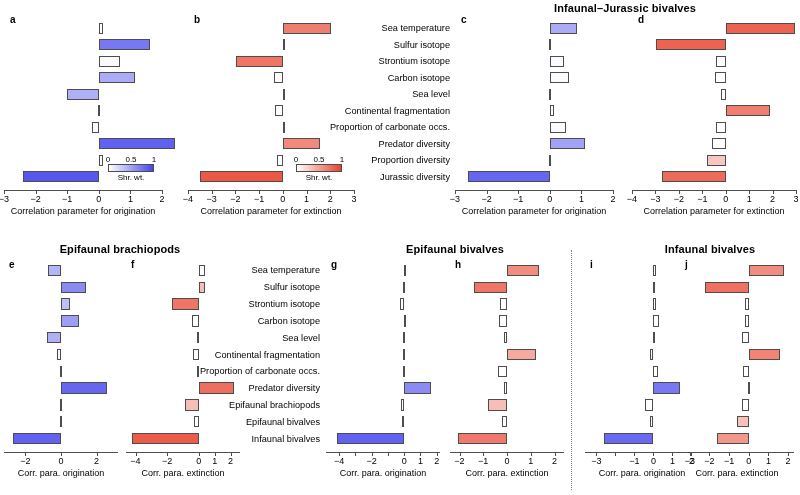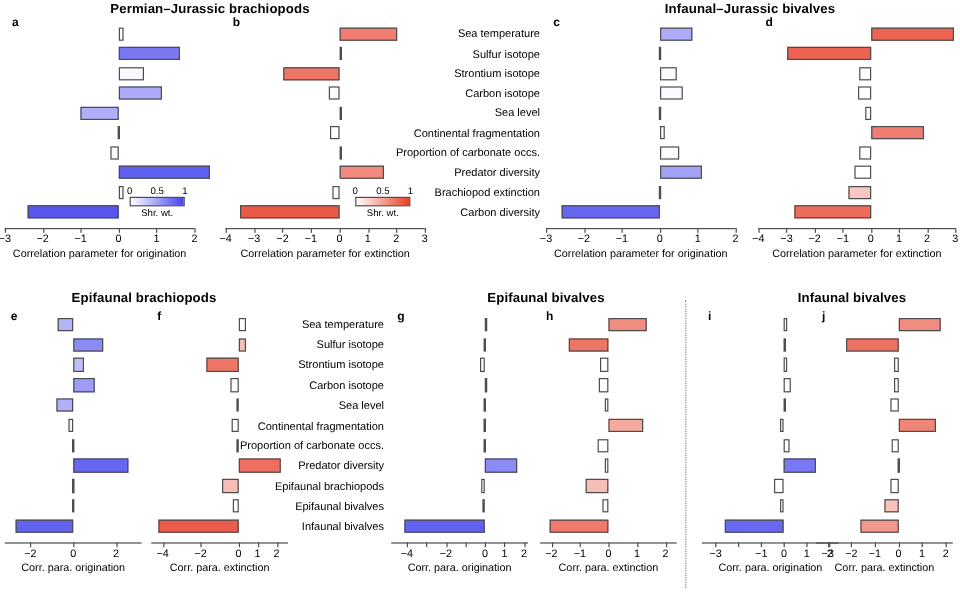--- a/index.html
+++ b/index.html
@@ -84,37 +84,36 @@
   .vdivider{
     position:absolute;
     width:0;
     border-left:1px dotted #808080;
   }
 </style>
 </head>
 <body>
 
 <div class="fig" id="fig">
-    <div class="grp-title" style="left: 5px; top: 2px; width: 340px;">Permian–Jurassic brachiopods</div>
     <div class="grp-title" style="left: 455px; top: 2px; width: 340px;">Infaunal–Jurassic bivalves</div>
     <div class="grp-title" style="left: -50px; top: 243px; width: 340px;">Epifaunal brachiopods</div>
     <div class="grp-title" style="left: 285px; top: 243px; width: 340px;">Epifaunal bivalves</div>
     <div class="grp-title" style="left: 540px; top: 243px; width: 340px;">Infaunal bivalves</div>
     <div class="vdivider" style="left: 571px; top: 250px; height: 240px;"></div>
     <div class="labelcol" style="left: 0px; top: 0px; width: 450px;">
       <div class="lab" style="top: 28.25px;">Sea temperature</div>
       <div class="lab" style="top: 44.75px;">Sulfur isotope</div>
       <div class="lab" style="top: 61.25px;">Strontium isotope</div>
       <div class="lab" style="top: 77.75px;">Carbon isotope</div>
       <div class="lab" style="top: 94.25px;">Sea level</div>
       <div class="lab" style="top: 110.75px;">Continental fragmentation</div>
       <div class="lab" style="top: 127.25px;">Proportion of carbonate occs.</div>
       <div class="lab" style="top: 143.75px;">Predator diversity</div>
-      <div class="lab" style="top: 160.25px;">Brachiopod extinction</div>
-      <div class="lab" style="top: 176.75px;">Carbon diversity</div>
+      <div class="lab" style="top: 160.25px;">Proportion diversity</div>
+      <div class="lab" style="top: 176.75px;">Jurassic diversity</div>
     </div>
     <div class="labelcol" style="left: 0px; top: 0px; width: 320px;">
       <div class="lab" style="top: 270.409px;">Sea temperature</div>
       <div class="lab" style="top: 287.227px;">Sulfur isotope</div>
       <div class="lab" style="top: 304.045px;">Strontium isotope</div>
       <div class="lab" style="top: 320.864px;">Carbon isotope</div>
       <div class="lab" style="top: 337.682px;">Sea level</div>
       <div class="lab" style="top: 354.5px;">Continental fragmentation</div>
       <div class="lab" style="top: 371.318px;">Proportion of carbonate occs.</div>
       <div class="lab" style="top: 388.136px;">Predator diversity</div>

